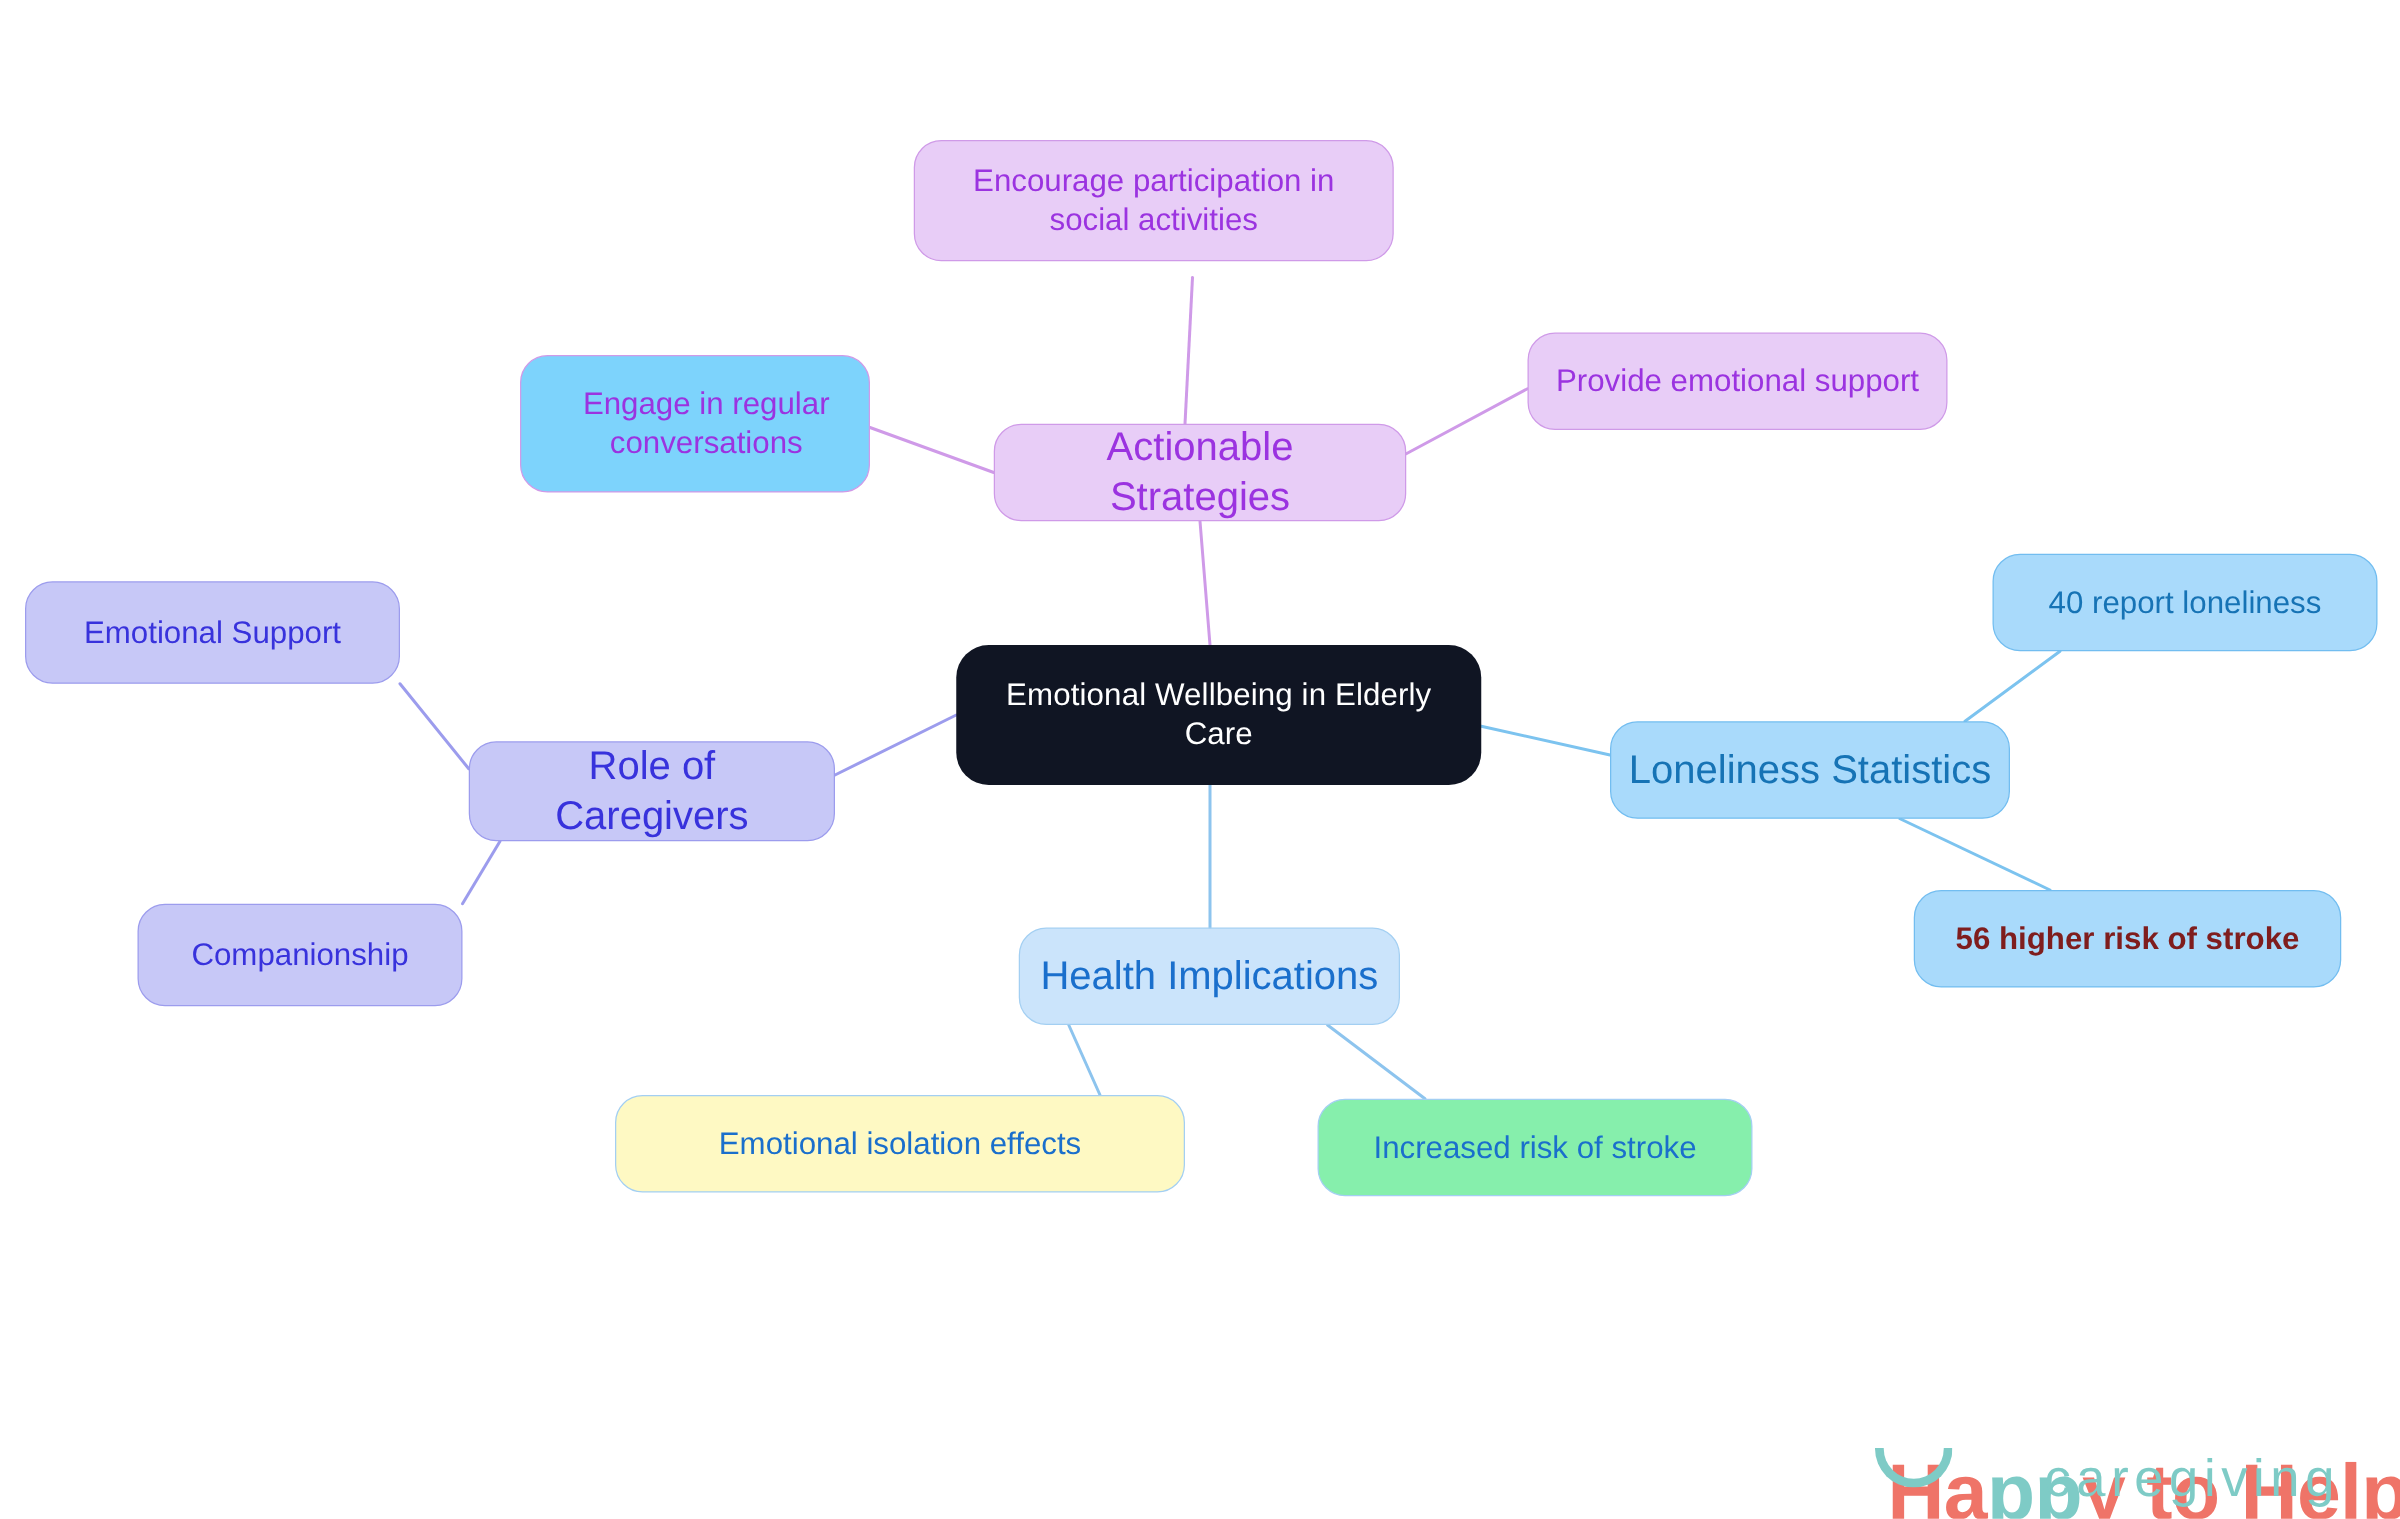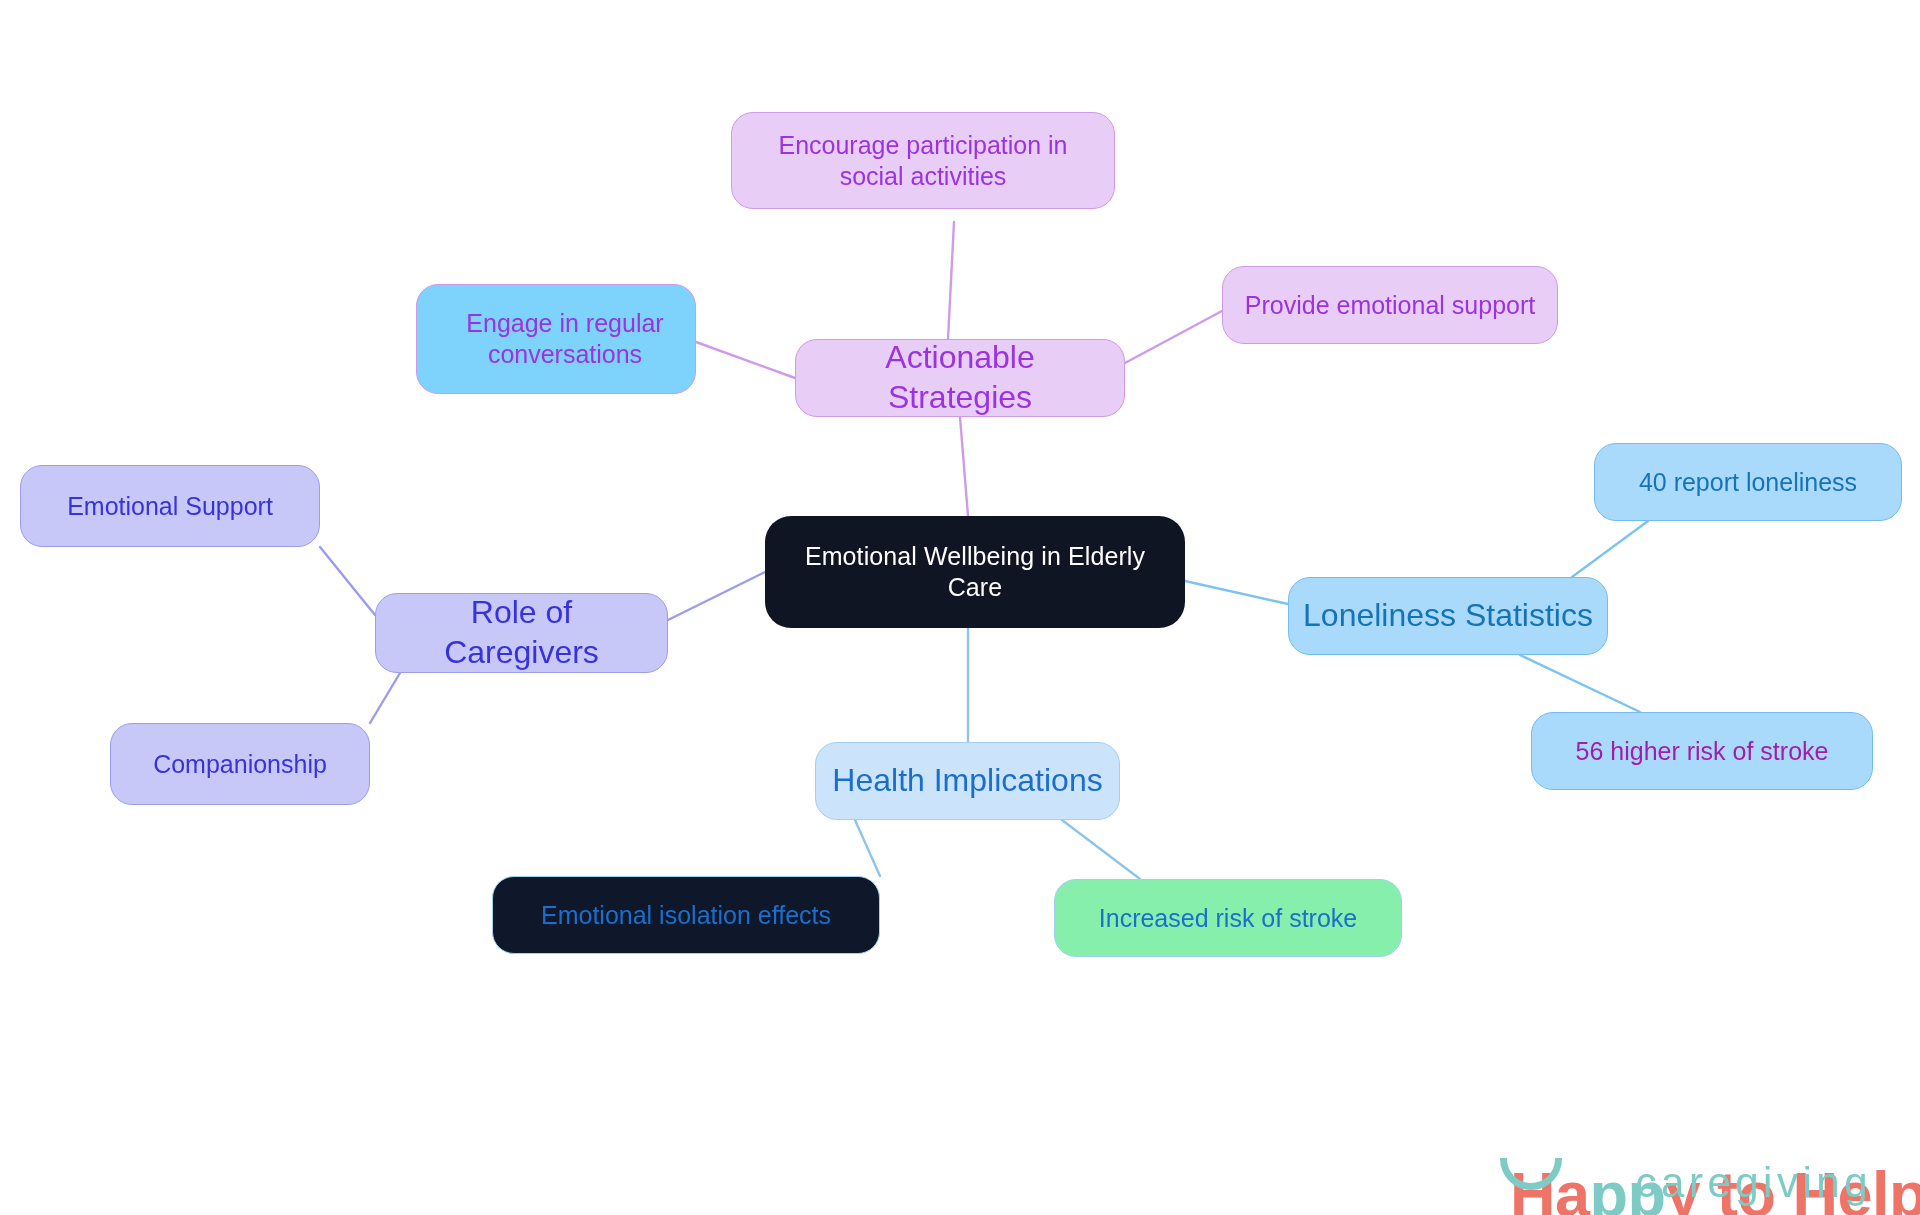--- a/index.html
+++ b/index.html
@@ -117,23 +117,23 @@
       <div class="node root" style="left: 765px; top: 516px; width: 420px; height: 112px; background: rgb(16, 21, 35); color: rgb(255, 255, 255); border-color: rgb(16, 21, 35);"><span>Emotional Wellbeing in Elderly
 Care</span></div>
       <div class="node branch" style="left: 795px; top: 339px; width: 330px; height: 78px; background: rgb(232, 205, 247); color: rgb(155, 51, 224); border-color: rgb(207, 154, 232);"><span>Actionable Strategies</span></div>
       <div class="node leaf" style="left: 731px; top: 112px; width: 384px; height: 97px; background: rgb(232, 205, 247); color: rgb(155, 51, 224); border-color: rgb(207, 154, 232);"><span>Encourage participation in
 social activities</span></div>
       <div class="node leaf" style="left: 416px; top: 284px; width: 280px; height: 110px; background: #7dd3fc; color: rgb(155, 51, 224); border-color: rgb(207, 154, 232); padding-left: 32px;"><span>Engage in regular
 conversations</span></div>
       <div class="node leaf" style="left: 1222px; top: 266px; width: 336px; height: 78px; background: rgb(232, 205, 247); color: rgb(155, 51, 224); border-color: rgb(207, 154, 232);"><span>Provide emotional support</span></div>
       <div class="node branch" style="left: 1288px; top: 577px; width: 320px; height: 78px; background: rgb(169, 218, 251); color: rgb(22, 115, 181); border-color: rgb(114, 189, 240);"><span>Loneliness Statistics</span></div>
       <div class="node leaf" style="left: 1594px; top: 443px; width: 308px; height: 78px; background: rgb(169, 218, 251); color: rgb(22, 115, 181); border-color: rgb(114, 189, 240);"><span>40 report loneliness</span></div>
-      <div class="node leaf" style="left: 1531px; top: 712px; width: 342px; height: 78px; background: rgb(169, 218, 251); color: #a21caf; border-color: rgb(114, 189, 240);"><span>56 higher risk of stroke</span></div>
+      <div class="node leaf" style="left: 1531px; top: 712px; width: 342px; height: 78px; background: rgb(169, 218, 251); color: #7f1d1d; border-color: rgb(114, 189, 240); font-weight: bold;"><span>56 higher risk of stroke</span></div>
       <div class="node branch" style="left: 815px; top: 742px; width: 305px; height: 78px; background: rgb(203, 228, 251); color: rgb(26, 111, 204); border-color: rgb(163, 207, 242);"><span>Health Implications</span></div>
-      <div class="node leaf" style="left: 492px; top: 876px; width: 388px; height: 78px; background: #0f172a; color: rgb(26, 111, 204); border-color: rgb(163, 207, 242); justify-content: center;"><span>Emotional isolation effects</span></div>
+      <div class="node leaf" style="left: 492px; top: 876px; width: 456px; height: 78px; background: #fef9c3; color: rgb(26, 111, 204); border-color: rgb(163, 207, 242); justify-content: center;"><span>Emotional isolation effects</span></div>
       <div class="node leaf" style="left: 1054px; top: 879px; width: 348px; height: 78px; background: #86efac; color: rgb(26, 111, 204); border-color: rgb(163, 207, 242);"><span>Increased risk of stroke</span></div>
       <div class="node branch" style="left: 375px; top: 593px; width: 293px; height: 80px; background: rgb(199, 200, 247); color: rgb(56, 50, 220); border-color: rgb(156, 156, 237);"><span>Role of Caregivers</span></div>
       <div class="node leaf" style="left: 20px; top: 465px; width: 300px; height: 82px; background: rgb(199, 200, 247); color: rgb(56, 50, 220); border-color: rgb(156, 156, 237);"><span>Emotional Support</span></div>
       <div class="node leaf" style="left: 110px; top: 723px; width: 260px; height: 82px; background: rgb(199, 200, 247); color: rgb(56, 50, 220); border-color: rgb(156, 156, 237);"><span>Companionship</span></div>
     </div>
 
   <div id="logo">
     <div class="logo-main">
       <span style="color: rgb(239, 116, 104);">Ha</span><span style="color: rgb(126, 203, 198);">pp</span><span style="color: rgb(239, 116, 104);">y to Help</span>
     </div>

